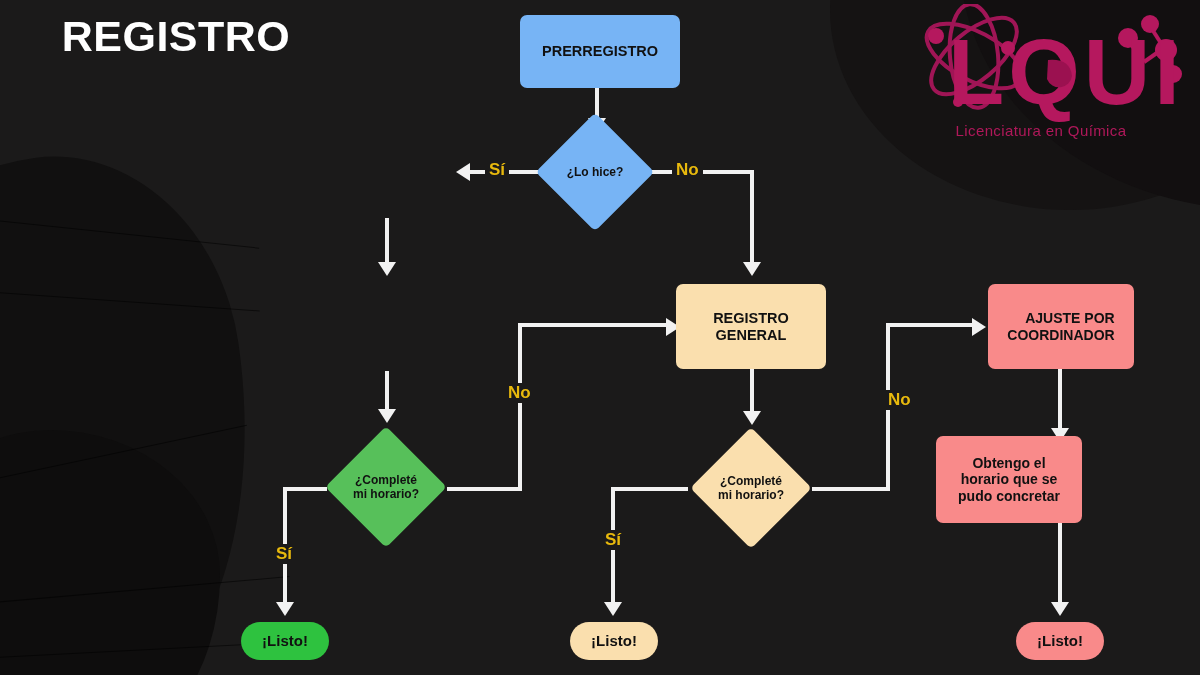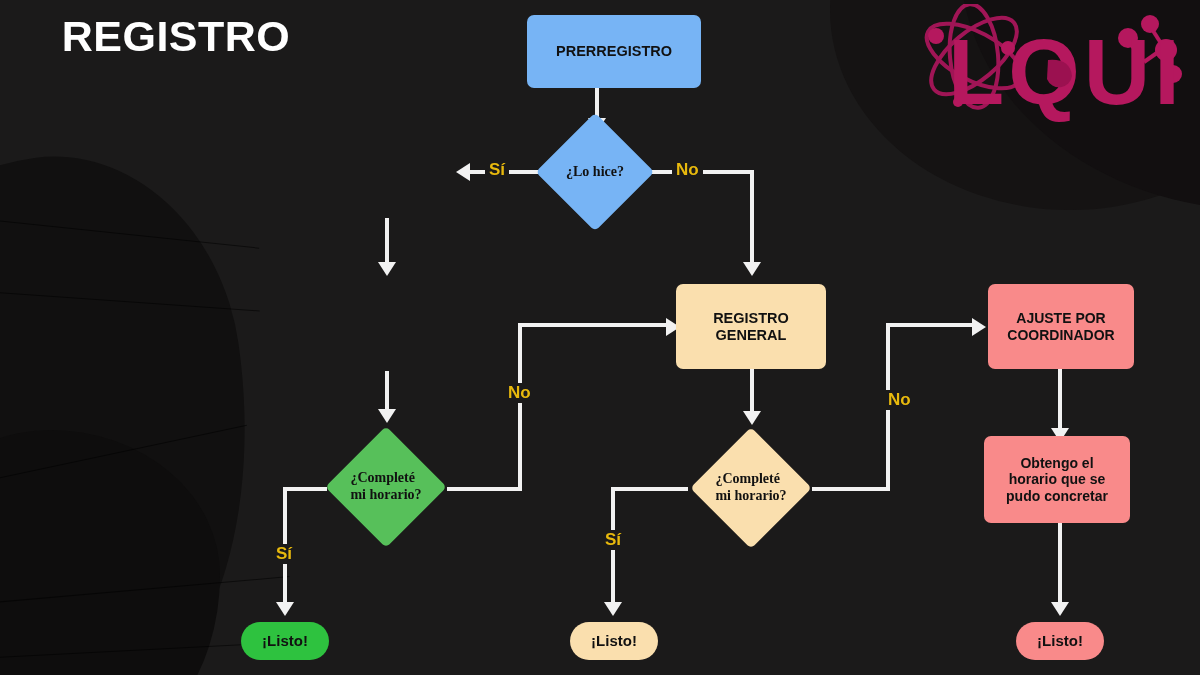--- a/index.html
+++ b/index.html
@@ -64,21 +64,21 @@
   .rect{border-radius:7px;}
   .pill{border-radius:22px;font-size:15px;}
   .diamond-wrap{position:absolute;}
   .diamond-shape{
     position:absolute;left:0;top:0;width:100%;height:100%;
     transform:rotate(45deg);border-radius:5px;
   }
   .diamond-label{
     position:absolute;left:-22px;top:0;width:calc(100% + 44px);height:100%;
     display:flex;align-items:center;justify-content:center;
-    color:#111;font-weight:bold;font-size:14px;line-height:1.18;font-family:Liberation Serif, serif;
+    text-align:center;color:#111;font-weight:bold;font-size:12px;line-height:1.18;
   }
 
   .c-blue{background:#77b4f5;}
   .c-green{background:#57c05a;}
   .c-green-strong{background:#2ec23f;}
   .c-orange{background:#fadfae;}
   .c-pink{background:#f98a8a;}
 
   
   .ln{position:absolute;background:#f2f2f2;}
@@ -138,20 +138,21 @@
         <circle cx="232" cy="34" r="10"></circle>
         <circle cx="277" cy="70" r="9"></circle>
       </g>
 
       <g fill="#b5185e" font-family="'Liberation Sans',sans-serif" font-size="92" font-weight="bold">
         <text x="52" y="100" letter-spacing="4">LQUI</text>
       </g>
 
       <path d="M152 56 q22 -2 24 16 a13 13 0 0 1 -25 3 z" fill="#9b1150"></path>
     </svg>
+    <div id="logo-sub">Licenciatura en Química</div>
   </div>
 
   <div class="ln lnv" style="left:595px;top:88px;height:36px;"></div>
   <div class="arrow arrow-down" style="left:588px;top:118px;"></div>
 
   <div class="ln lnh" style="left:470px;top:170px;width:82px;"></div>
   <div class="arrow arrow-left" style="left:456px;top:163px;"></div>
 
   <div class="ln lnh" style="left:640px;top:170px;width:114px;"></div>
   <div class="ln lnv" style="left:750px;top:170px;height:96px;border-radius:4px;"></div>
@@ -190,21 +191,21 @@
   <div class="ln lnv" style="left:1058px;top:523px;height:84px;"></div>
   <div class="arrow arrow-down" style="left:1051px;top:602px;"></div>
 
   <div class="edge-label" style="left:485px;top:160px;">Sí</div>
   <div class="edge-label" style="left:672px;top:160px;">No</div>
   <div class="edge-label" style="left:504px;top:383px;">No</div>
   <div class="edge-label" style="left:272px;top:544px;">Sí</div>
   <div class="edge-label" style="left:884px;top:390px;">No</div>
   <div class="edge-label" style="left:601px;top:530px;">Sí</div>
 
-  <div class="node rect c-blue" style="left:520px;top:15px;width:174px;height:73px;font-size:14.5px;margin-left:7px;">PRERREGISTRO</div>
+  <div class="node rect c-blue" style="left:520px;top:15px;width:160px;height:73px;font-size:14.5px;">PRERREGISTRO</div>
 
   <div class="diamond-wrap" style="left:553px;top:130px;width:84px;height:84px;">
     <div class="diamond-shape c-blue"></div>
     <div class="diamond-label">¿Lo hice?</div>
   </div>
 
 
 
   <div class="diamond-wrap" style="left:343px;top:444px;width:86px;height:86px;">
     <div class="diamond-shape c-green"></div>
@@ -218,22 +219,22 @@
 GENERAL</div>
 
   <div class="diamond-wrap" style="left:708px;top:445px;width:86px;height:86px;">
     <div class="diamond-shape c-orange"></div>
     <div class="diamond-label" style="white-space:pre-line;">¿Completé
 mi horario?</div>
   </div>
 
   <div class="node pill c-orange" style="left:570px;top:622px;width:88px;height:38px;">¡Listo!</div>
 
-  <div class="node rect c-pink" style="left:988px;top:284px;width:146px;height:85px;font-size:14px;white-space:pre-line;">AJUSTE POR
+  <div class="node rect c-pink" style="left:988px;top:284px;width:146px;height:85px;font-size:14px;white-space:pre-line;text-align:right;">AJUSTE POR
 COORDINADOR</div>
 
-  <div class="node rect c-pink" style="left:984px;top:436px;width:146px;height:87px;font-size:14px;white-space:pre-line;">Obtengo el
+  <div class="node rect c-pink" style="left:936px;top:436px;width:146px;height:87px;font-size:14px;white-space:pre-line;">Obtengo el
 horario que se
 pudo concretar</div>
 
   <div class="node pill c-pink" style="left:1016px;top:622px;width:88px;height:38px;">¡Listo!</div>
 
 </div>
 
 </body></html>

